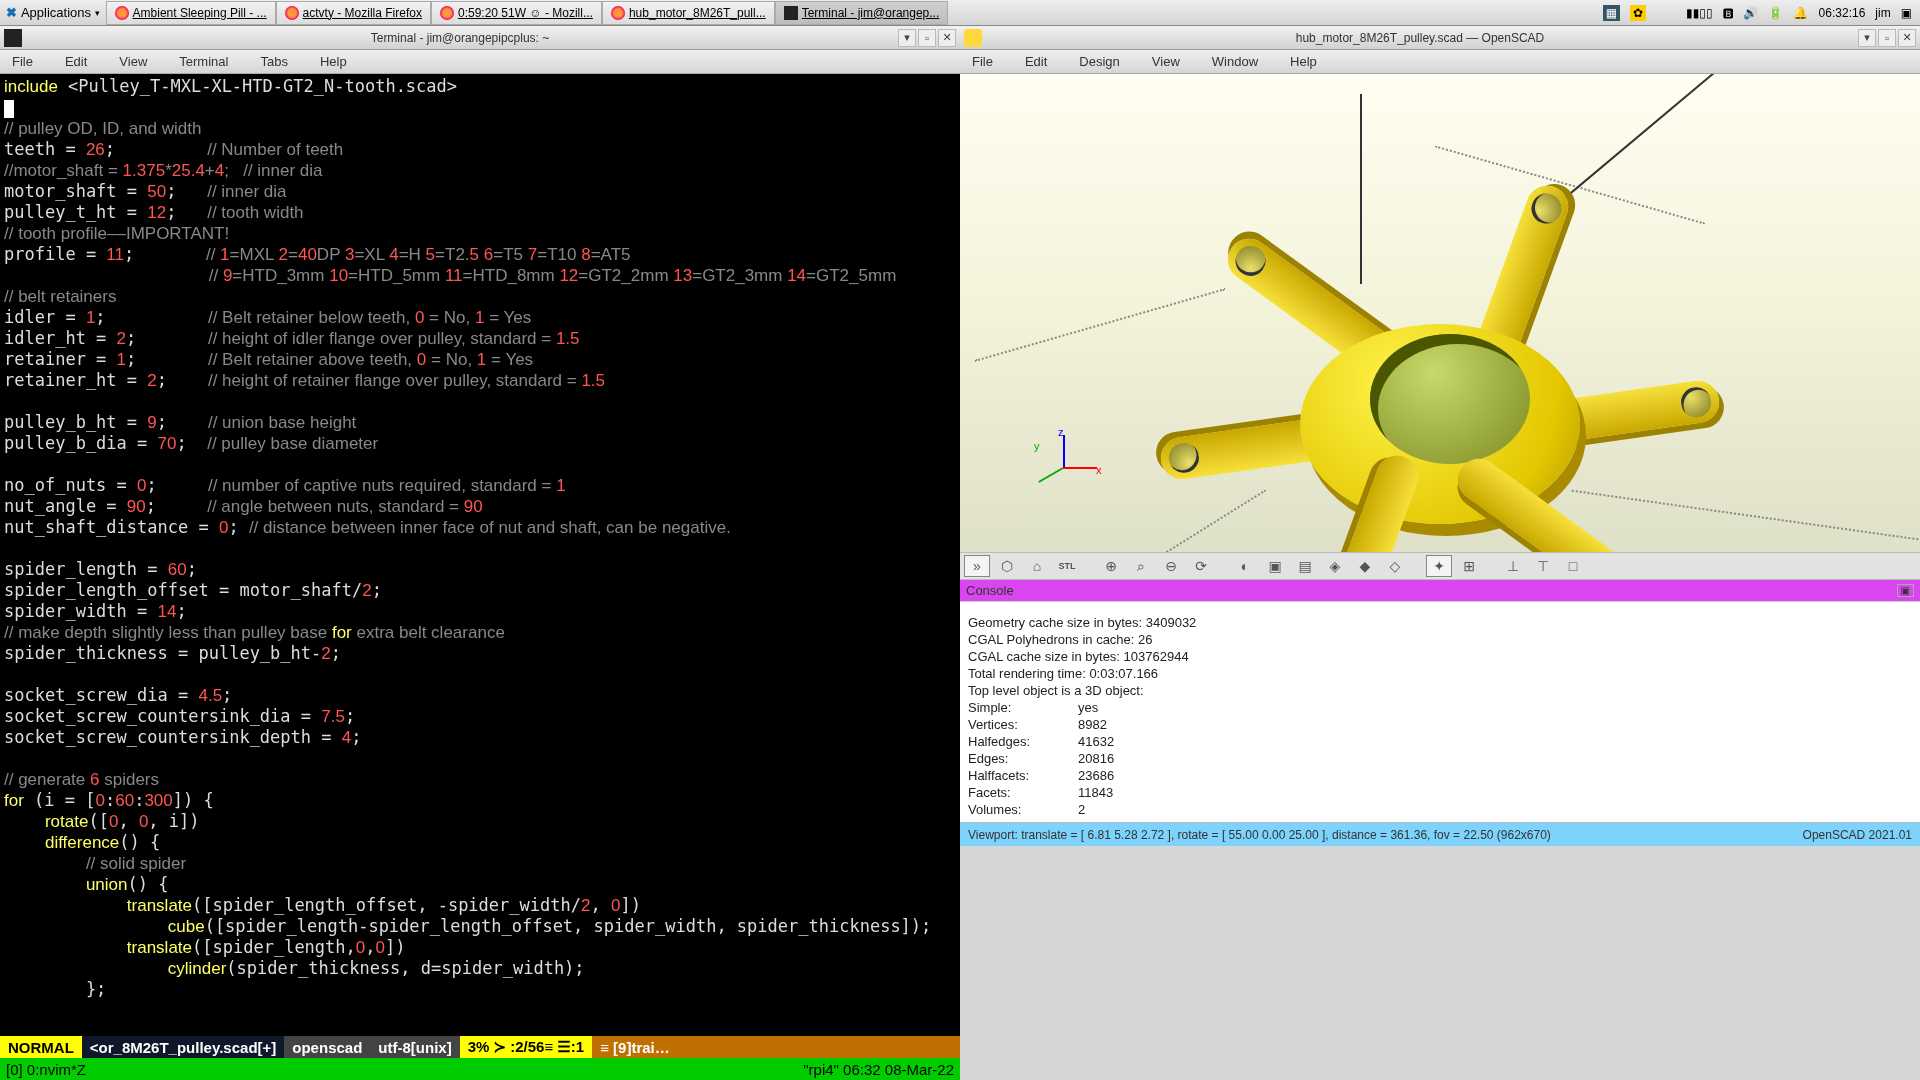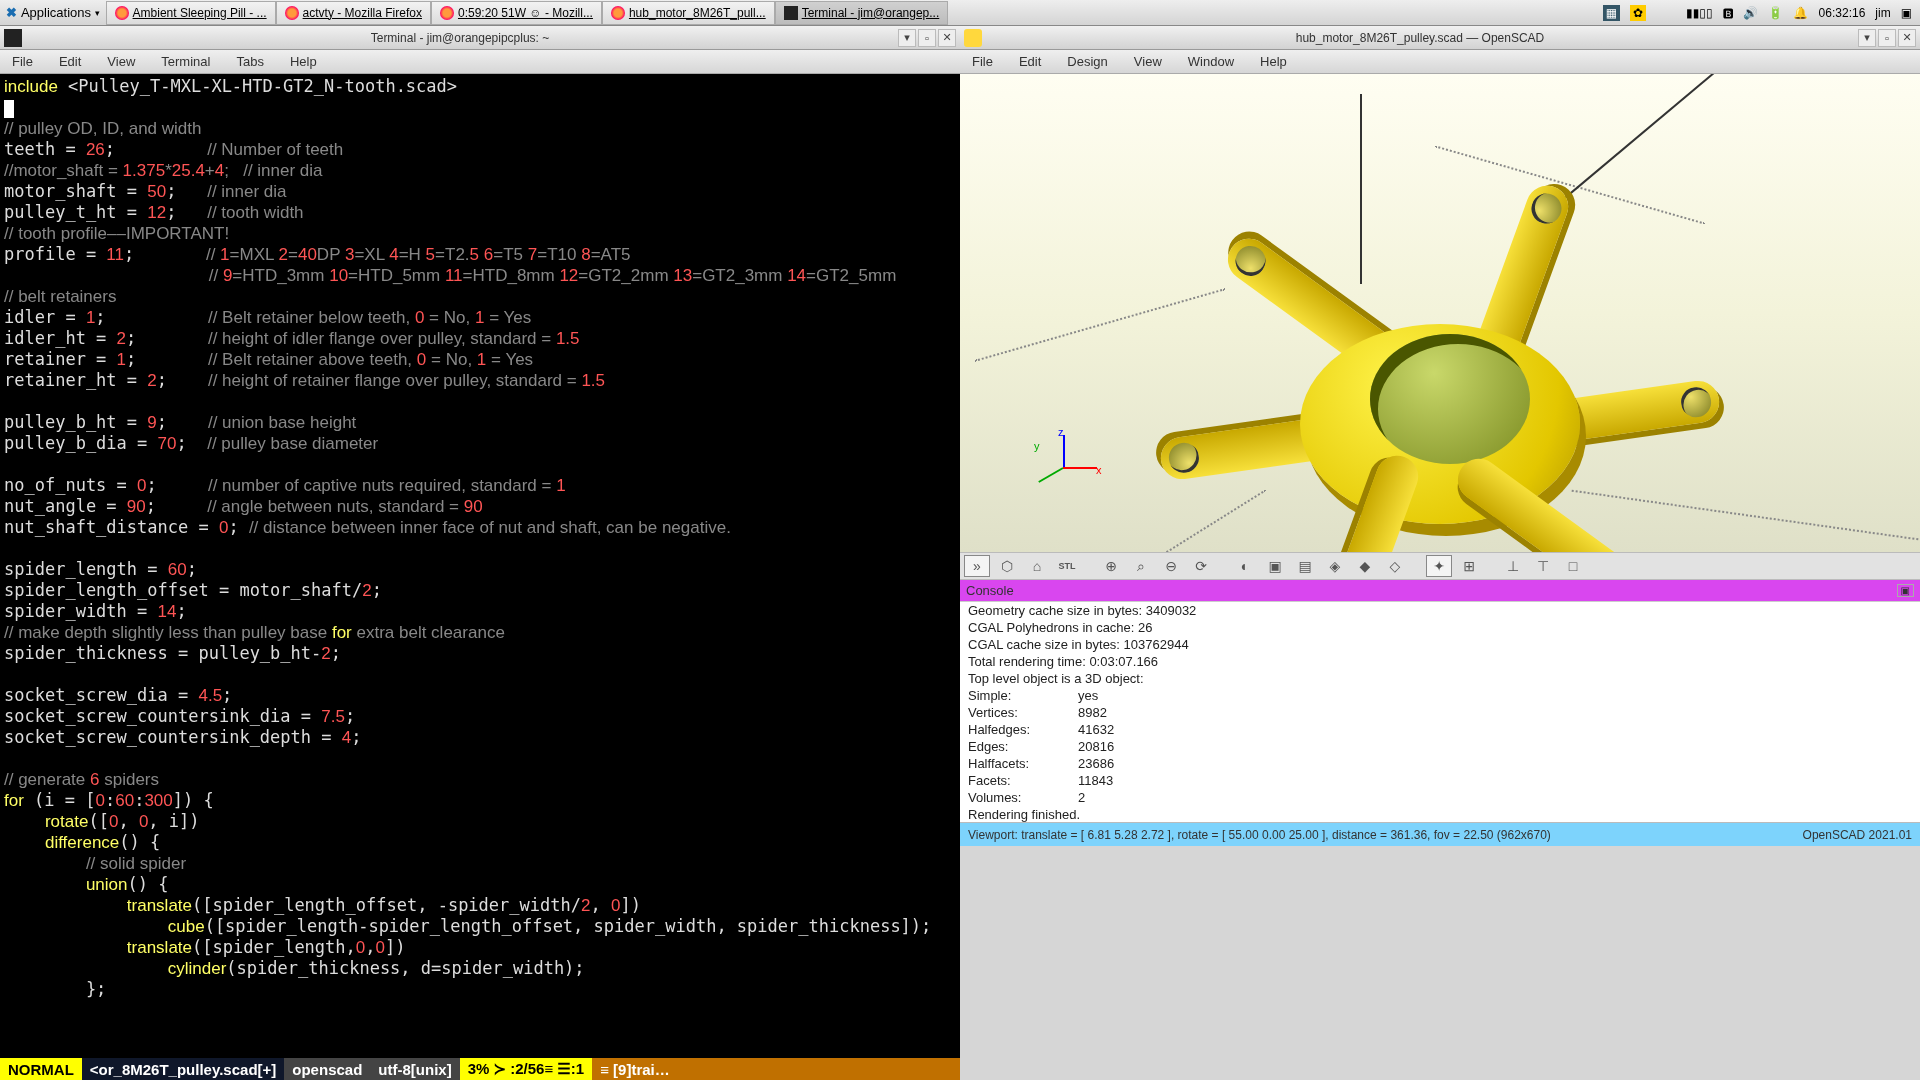--- a/index.html
+++ b/index.html
@@ -16,21 +16,21 @@
 .scadicon { width:14px; height:14px; background:#ffd83d; border-radius:3px; display:inline-block; }
 .panel .tray { display:flex; align-items:center; gap:10px; padding:0 8px; font-size:12px; }
 
 
 .termwin { position:absolute; left:0; top:26px; width:960px; height:1054px; background:#000; display:flex; flex-direction:column; }
 .titlebar { height:24px; background:linear-gradient(#f1f1f1,#d2d2d2); display:flex; align-items:center; font-size:12px; color:#333; border-bottom:1px solid #999; }
 .titlebar .icon { width:18px; height:18px; margin:0 4px; }
 .titlebar .t { flex:1; text-align:center; }
 .titlebar .btns { display:flex; gap:2px; padding:0 4px; }
 .winbtn { width:18px; height:18px; display:flex; align-items:center; justify-content:center; font-size:11px; color:#444; border:1px solid #bbb; background:#eee; }
-.menubar { height:24px; background:linear-gradient(#efefef,#d6d6d6); display:flex; align-items:center; font-size:13px; color:#333; padding:0 4px; gap:10px; border-bottom:1px solid #aaa;}
+.menubar { height:24px; background:linear-gradient(#efefef,#d6d6d6); display:flex; align-items:center; font-size:13px; color:#333; padding:0 4px; gap:16px; border-bottom:1px solid #aaa;}
 .menubar span { padding:2px 8px; }
 
 .code { flex:1; background:#000; color:#ddd; font-family:"DejaVu Sans Mono","Liberation Mono",monospace; font-size:17px; line-height:21px; padding:2px 4px; white-space:pre; }
 .kw-b { color:#ff6; } .num { color:#f55; } .cm { color:#888; }
 .cursor { width:10px; height:18px; background:#fff; display:inline-block; vertical-align:bottom;}
 
 .statusbar { height:22px; display:flex; font-family:monospace; font-size:15px; font-weight:bold; }
 .sb-seg { height:22px; display:flex; align-items:center; padding:0 8px; }
 .sb-normal { background:#ffff00; color:#000;} .sb-file { background:#0f172a; color:#fff;} .sb-mid { background:#444; color:#fff;} .sb-enc { background:#444;color:#fff;} .sb-pct { background:#ffff00; color:#000;} .sb-tr { background:#c07000; color:#fff; flex:1;}
 .tmux { height:22px; background:#0c0; color:#000; display:flex; align-items:center; padding:0 6px; font-family:monospace; font-size:15px; justify-content:space-between;}
@@ -42,21 +42,21 @@
 .axis-gizmo .z { position:absolute; left:13px; bottom:13px; width:2px; height:34px; background:#00f;} .axis-gizmo .zt{position:absolute;left:8px;top:-6px;color:#00f;font-size:11px;}
 .axis-gizmo .x { position:absolute; left:13px; bottom:13px; width:34px; height:2px; background:#f00;} .axis-gizmo .xt{position:absolute;left:46px;bottom:6px;color:#f00;font-size:11px;}
 .axis-gizmo .y { position:absolute; left:13px; bottom:13px; width:28px; height:2px; background:#0a0; transform-origin:left; transform:rotate(150deg);} .axis-gizmo .yt{position:absolute;left:-16px;bottom:30px;color:#0a0;font-size:11px;}
 
 .toolbar { height:28px; background:#e2e2e2; border-top:1px solid #bbb; border-bottom:1px solid #bbb; display:flex; align-items:center; padding:0 4px; gap:4px;}
 .tbtn { width:26px; height:22px; display:flex; align-items:center; justify-content:center; font-size:14px; color:#555; border:1px solid transparent;}
 .tbtn.on { border:1px solid #888; background:#f4f4f4; }
 .tsep { width:10px; }
 
 .console-h { height:22px; background:#d946ef; border-bottom:1px solid #ccc; display:flex; align-items:center; padding:0 6px; font-size:13px; color:#333; justify-content:space-between;}
-.console { height:220px; background:#fff; font-size:13px; line-height:17px; padding:0 8px; color:#222; overflow:hidden;}
+.console { height:220px; background:#fff; font-size:13px; line-height:17px; padding:12px 8px; color:#222; overflow:hidden;}
 .console .row { display:flex; } .console .k { width:110px; }
 .status { height:24px; background:#7dd3fc; border-top:1px solid #bbb; display:flex; align-items:center; padding:0 8px; font-size:12px; color:#333; justify-content:space-between;}
 
 
 .model { position:absolute; left:160px; top:140px; width:640px; height:500px; }
 .pulley-body { position:absolute; left:180px; top:110px; width:280px; height:200px; border-radius:50%; background:radial-gradient(circle at 35% 30%, #fff34a, #e3c700 70%, #b09400); box-shadow: 6px 12px 0 #a88b00;}
 .pulley-hole { position:absolute; left:250px; top:120px; width:160px; height:130px; border-radius:50%; background:radial-gradient(circle at 40% 30%,#c9d86a,#7b8b20); box-shadow: inset 8px 10px 0 #4a5600;}
 .arm { position:absolute; width:230px; height:42px; background:linear-gradient(#f7e03a,#c8a800); border-radius:22px; box-shadow:4px 6px 0 #9c8200;}
 .arm .bolt { position:absolute; right:8px; top:6px; width:30px; height:30px; border-radius:50%; background:radial-gradient(circle at 35% 30%,#eee06a,#7a7a20); box-shadow:inset 2px 3px 0 #333;}
 .a0{left:370px;top:180px;transform:rotate(-8deg);} .a1{left:320px;top:300px;transform:rotate(36deg);} .a2{left:130px;top:330px;transform:rotate(110deg);}
@@ -171,20 +171,24 @@
             <span class="kw-b">translate</span>([spider_length,<span class="num">0</span>,<span class="num">0</span>])
                 <span class="kw-b">cylinder</span>(spider_thickness, d=spider_width);
         };</pre>
   <div class="statusbar">
     <div class="sb-seg sb-normal"> NORMAL </div>
     <div class="sb-seg sb-file">&lt;or_8M26T_pulley.scad[+]</div>
     <div class="sb-seg sb-mid">openscad</div>
     <div class="sb-seg sb-enc">utf-8[unix]</div>
     <div class="sb-seg sb-pct">3% ≻ :2/56≡ ☰:1</div>
     <div class="sb-seg sb-tr">≡ [9]trai…</div>
+  </div>
+  <div class="tmux">
+    <span>[0] 0:nvim*Z</span>
+    <span>"rpi4" 06:32 08-Mar-22</span>
   </div>
 </div>
 
 <div class="scadwin">
   <div class="titlebar">
     <span class="icon scadicon"></span>
     <span class="t">hub_motor_8M26T_pulley.scad — OpenSCAD</span>
     <div class="btns">
       <div class="winbtn">▾</div>
       <div class="winbtn">▫</div>

